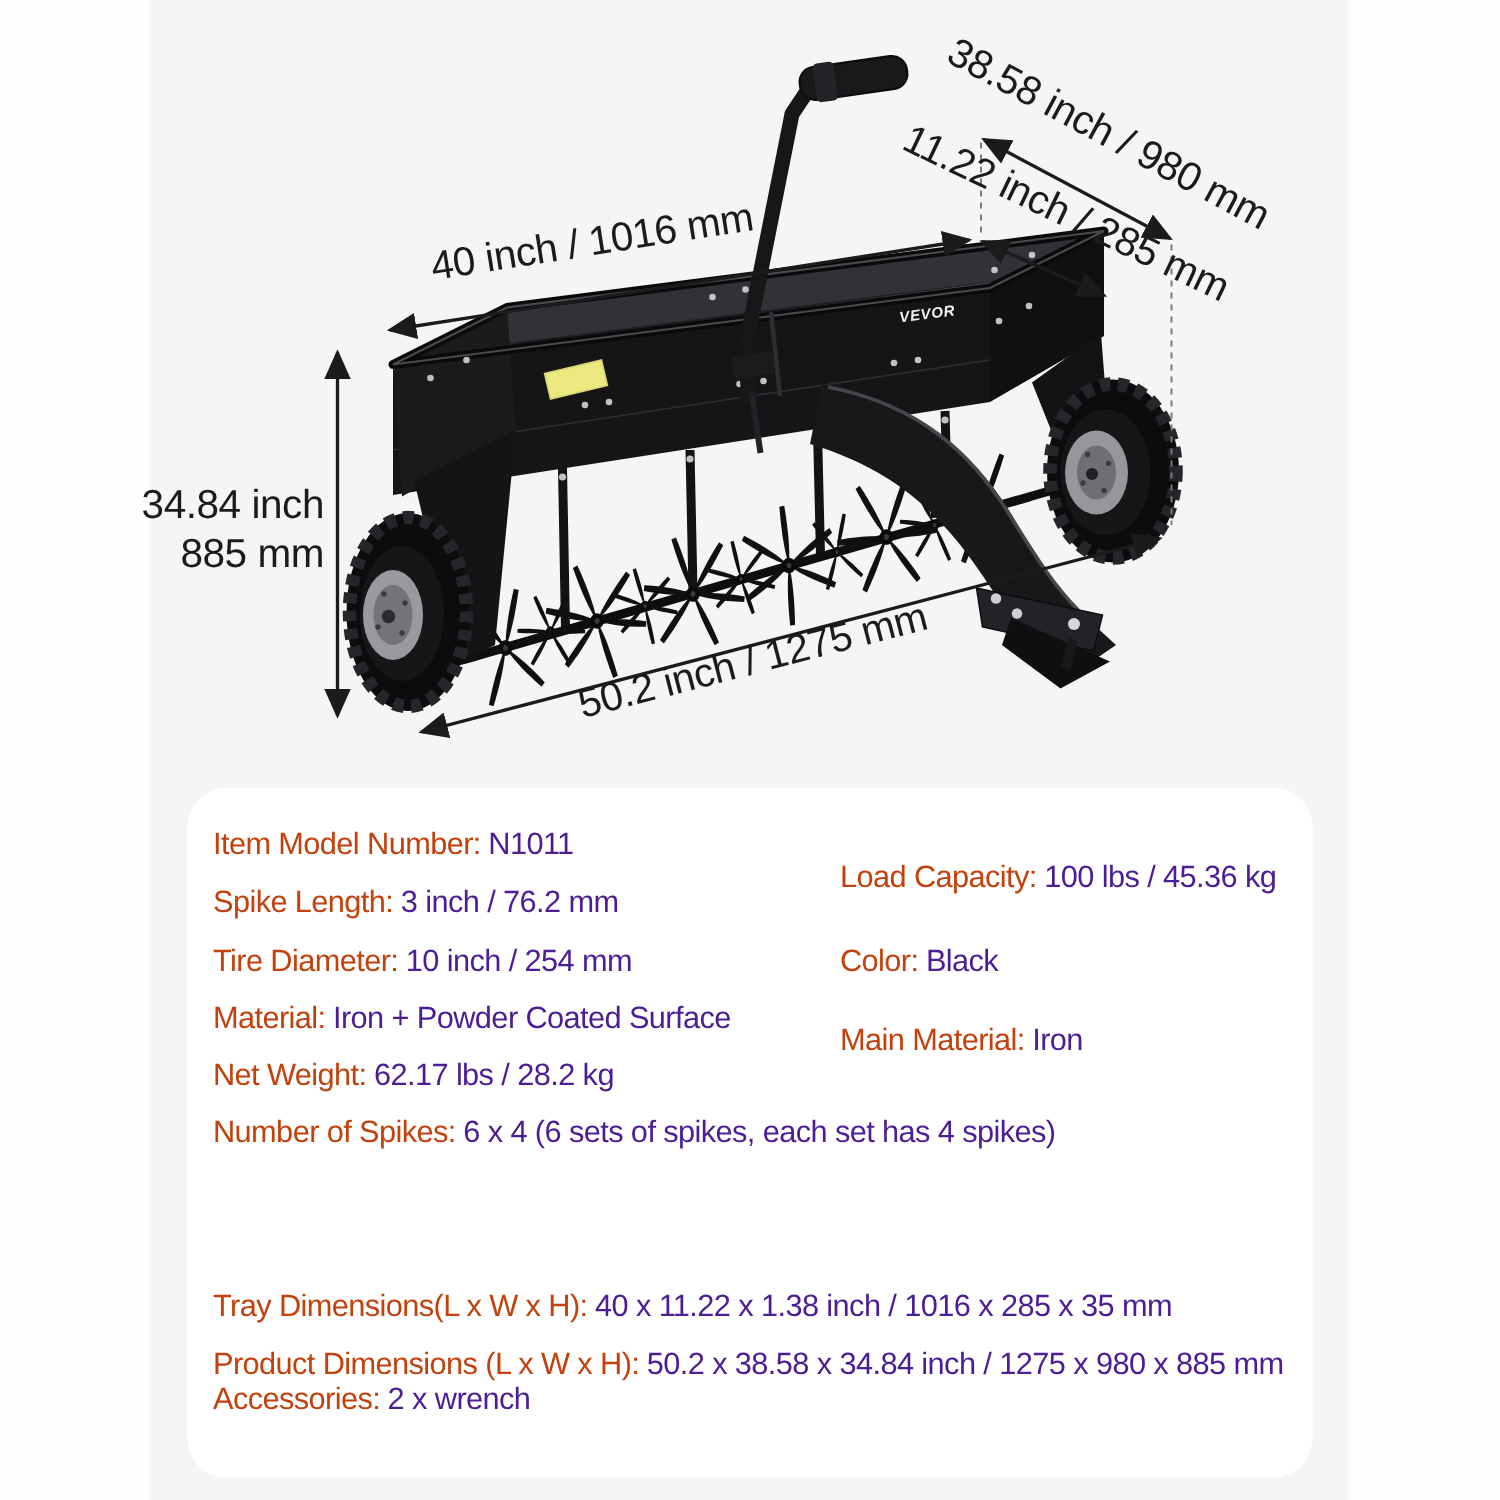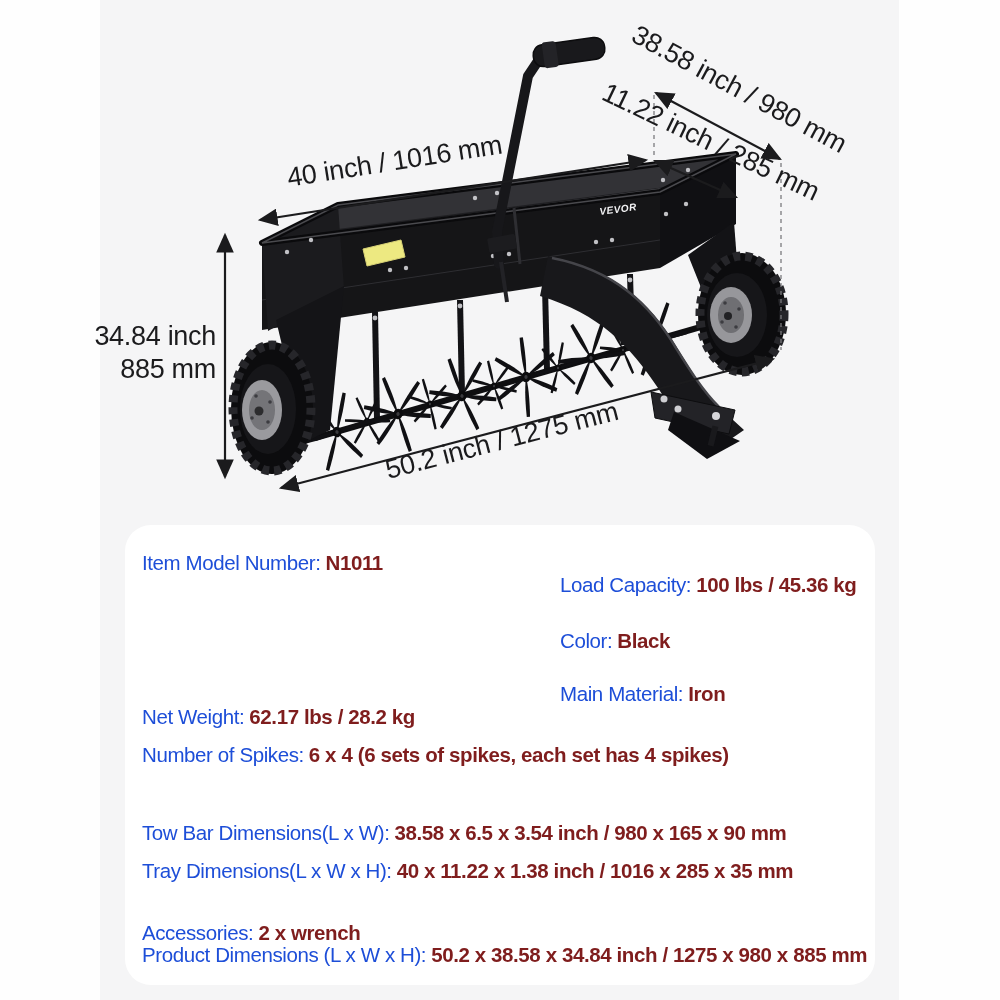--- a/index.html
+++ b/index.html
@@ -15,33 +15,33 @@
   .scene{position:absolute;left:0;top:0;width:1000px;height:1000px;}
   .spec-panel{
     position:absolute;left:125px;top:525px;width:750px;height:460px;
     background:#ffffff;border-radius:26px;
   }
   .spec-row{
     position:absolute;white-space:nowrap;
     font-size:20.5px;line-height:24px;letter-spacing:-0.4px;
     color:#1f1f21;
   }
-  .spec-row .lb{font-weight:400;color:#1d4ed8;}
-  .spec-row .vl{font-weight:700;color:#7f1d1d;margin-left:5px;text-align:right;}
+  .spec-row .lb{font-weight:400;color:#c2410c;}
+  .spec-row .vl{font-weight:400;color:#4c1d95;margin-left:5px;text-align:right;}
   
   .r-l0{left:17px;top:26px;}  .r-l1{left:17px;top:65px;}
   .r-l2{left:17px;top:104px;} .r-l3{left:17px;top:142px;}
   .r-l4{left:17px;top:180px;}
   
   .r-r0{left:435px;top:26px;} .r-r1{left:435px;top:48px;}
   .r-r2{left:435px;top:104px;}.r-r3{left:435px;top:142px;margin-top:15px;}
   
   .r-f0{left:17px;top:218px;} .r-f1{left:17px;top:257px;}
   .r-f2{left:17px;top:296px;} .r-f3{left:17px;top:334px;}
-  .r-f4{left:17px;top:373px;margin-top:45px;} .r-f5{left:17px;top:396px;}
+  .r-f4{left:17px;top:373px;} .r-f5{left:17px;top:396px;}
   .dim-text{
     font-family:"Liberation Sans", sans-serif;
     font-size:27px;font-weight:500;fill:#1b1b1d;letter-spacing:-0.3px;
   }
 </style>
 </head>
 <body>
 
 <div class="photo-bg"></div>
 
@@ -219,24 +219,26 @@
 
     <g>
       <line x1="281" y1="488" x2="773" y2="359" stroke="#1b1b1d" stroke-width="2.2" marker-start="url(#ah)" marker-end="url(#ah)"></line>
       <text class="dim-text" text-anchor="middle" transform="translate(504,449) rotate(-14.5)">50.2 inch / 1275 mm</text>
     </g>
   </g>
 </svg>
 
 <div class="spec-panel">
   <div class="spec-row r-l0"><span class="lb">Item Model Number:</span><span class="vl">N1011</span></div>
+  <div class="spec-row r-l1"><span class="lb">Spike Length:</span><span class="vl">3 inch / 76.2 mm</span></div>
+  <div class="spec-row r-l2"><span class="lb">Tire Diameter:</span><span class="vl">10 inch / 254 mm</span></div>
+  <div class="spec-row r-l3"><span class="lb">Material:</span><span class="vl">Iron + Powder Coated Surface</span></div>
   <div class="spec-row r-l4"><span class="lb">Net Weight:</span><span class="vl">62.17 lbs / 28.2 kg</span></div>
 
   <div class="spec-row r-r1"><span class="lb">Load Capacity:</span><span class="vl">100 lbs / 45.36 kg</span></div>
   <div class="spec-row r-r2"><span class="lb">Color:</span><span class="vl">Black</span></div>
   <div class="spec-row r-r3"><span class="lb">Main Material:</span><span class="vl">Iron</span></div>
 
   <div class="spec-row r-f0"><span class="lb">Number of Spikes:</span><span class="vl">6 x 4 (6 sets of spikes, each set has 4 spikes)</span></div>
-  <div class="spec-row r-f2"><span class="lb">Tow Bar Dimensions(L x W):</span><span class="vl">38.58 x 6.5 x 3.54 inch / 980 x 165 x 90 mm</span></div>
   <div class="spec-row r-f3"><span class="lb">Tray Dimensions(L x W x H):</span><span class="vl">40 x 11.22 x 1.38 inch / 1016 x 285 x 35 mm</span></div>
   <div class="spec-row r-f4"><span class="lb">Product Dimensions (L x W x H):</span><span class="vl">50.2 x 38.58 x 34.84 inch / 1275 x 980 x 885 mm</span></div>
   <div class="spec-row r-f5"><span class="lb">Accessories:</span><span class="vl">2 x wrench</span></div>
 </div>
 
 </body></html>

